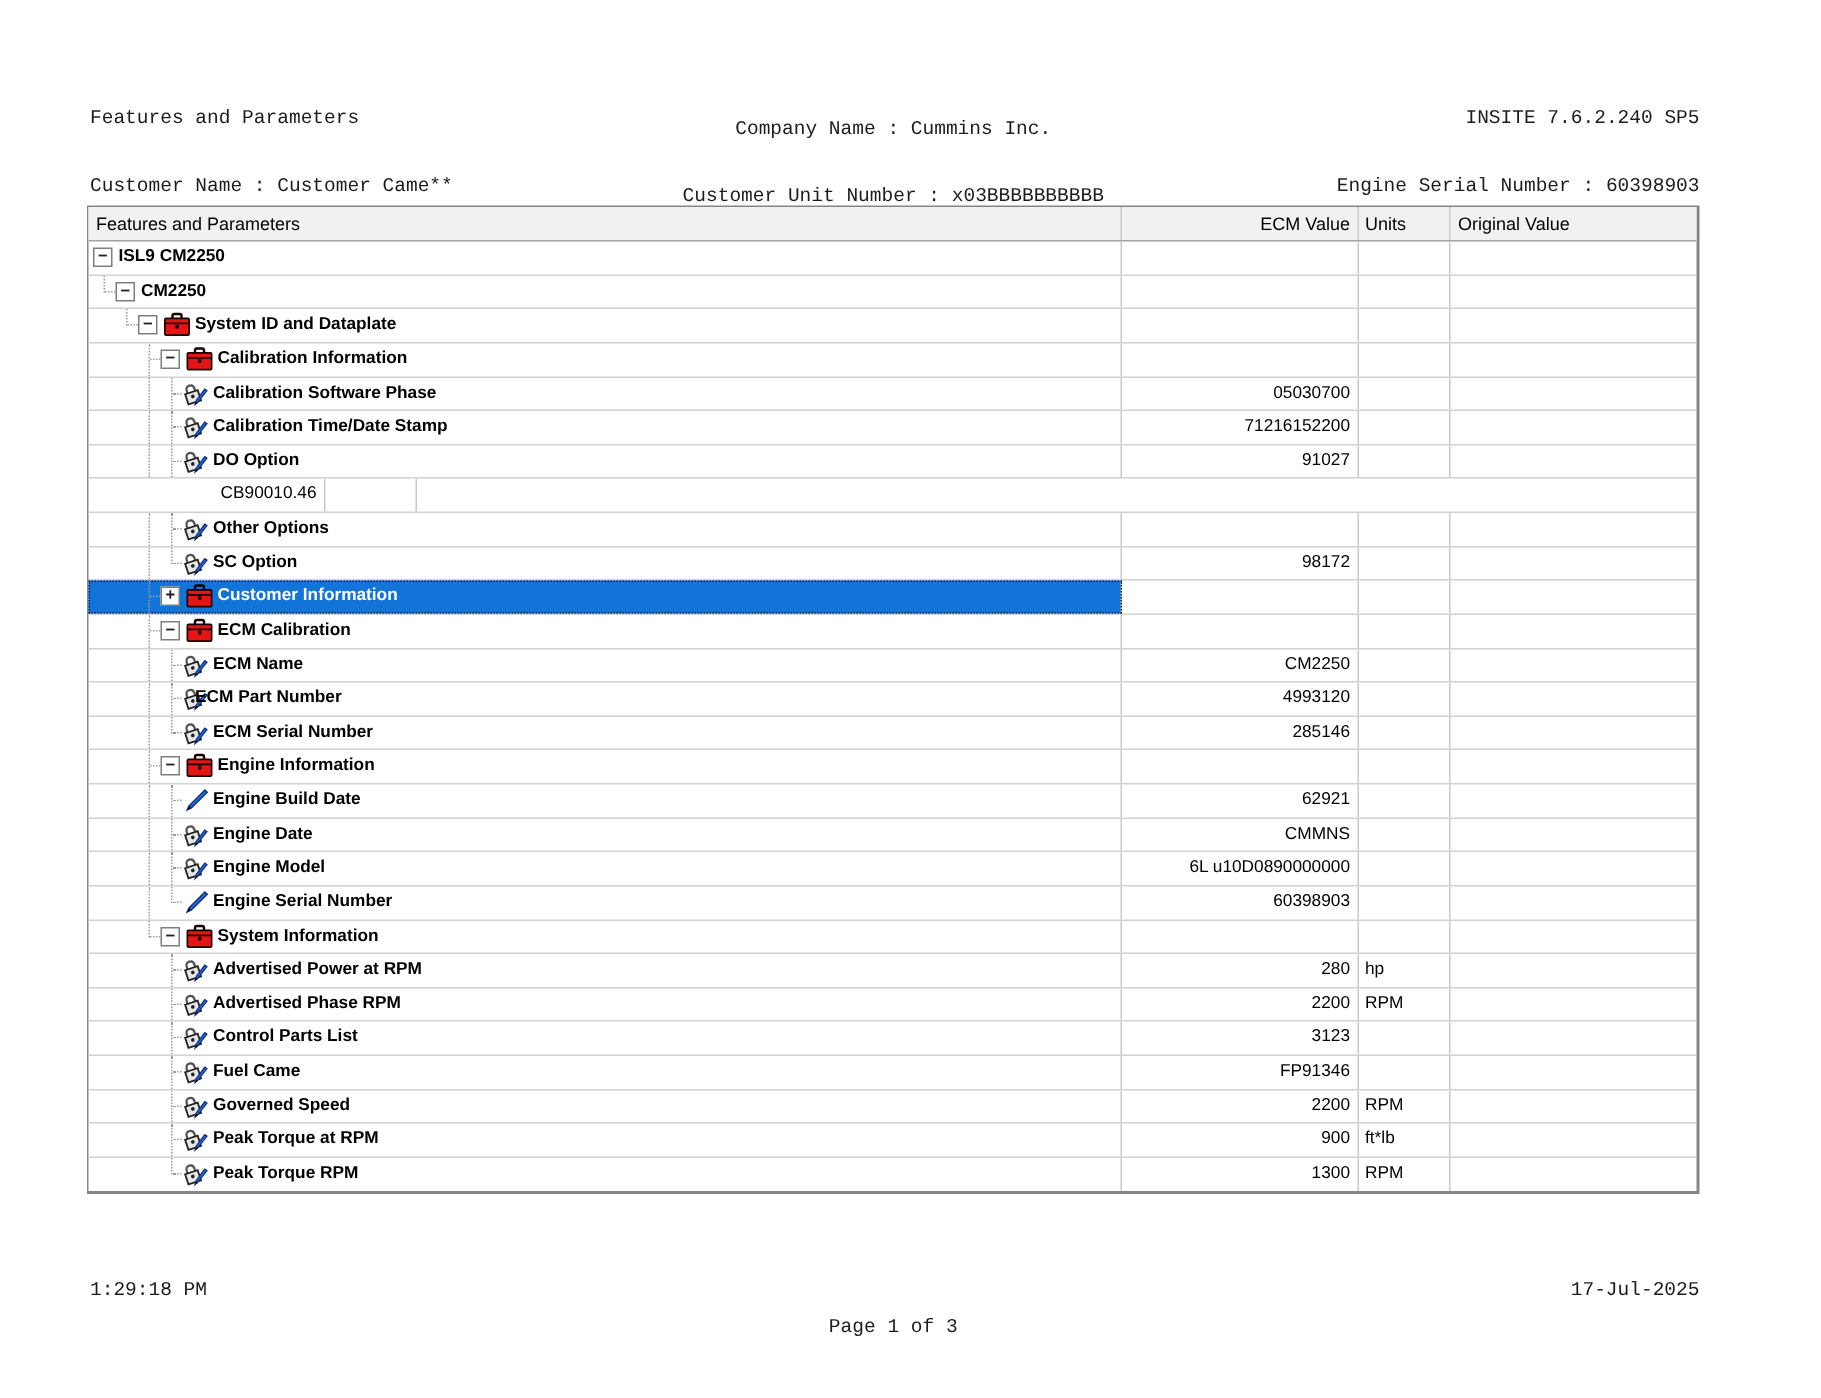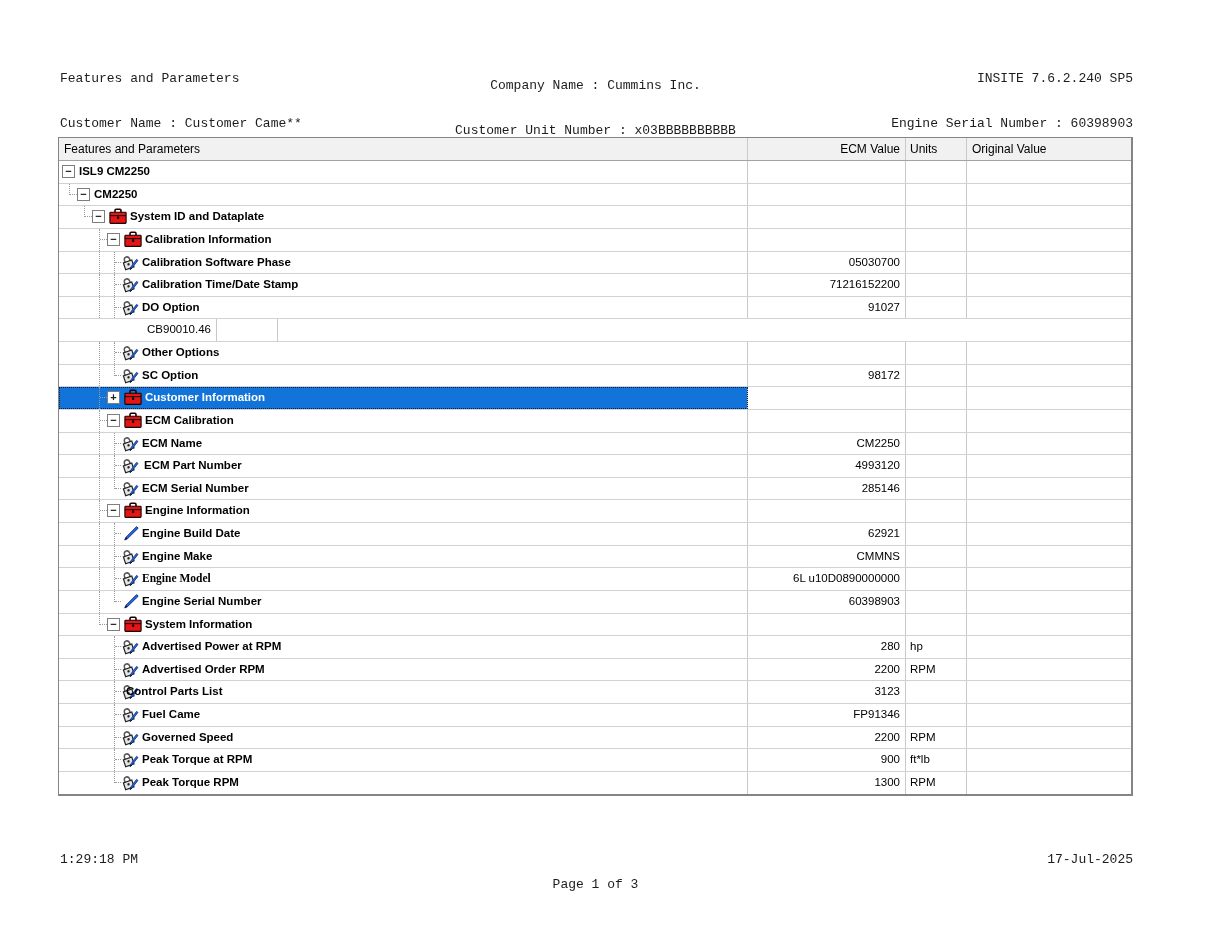--- a/index.html
+++ b/index.html
@@ -321,21 +321,21 @@
             <svg width="18" height="17" viewBox="0 0 18 17">
               <g transform="rotate(-18 7 9)">
                 <path d="M4.4 8 V5.8 Q4.4 2.8 7.1 2.8 Q9.8 2.8 9.8 5.8 V8" fill="none" stroke="#555" stroke-width="1.5"></path>
                 <rect x="2.7" y="7.4" width="8.8" height="7.2" fill="#e6e6e6" stroke="#222" stroke-width="1.2"></rect>
                 <circle cx="7.1" cy="10.4" r="1.2" fill="#222"></circle>
               </g>
               <path d="M17 6.4 L11.2 13.8 L9 15.8 L9.8 13 L15.5 5.4 Z" fill="#2268e0" stroke="#0d2f7d" stroke-width="0.8"></path>
               <path d="M10 13.6 L9 15.8 L11.2 14.5 Z" fill="#111"></path>
             </svg>
           </span>
-          <span class="row-label" style="left: 85px;">ECM Part Number</span>
+          <span class="row-label" style="left: 71px;">ECM Part Number</span>
         </div>
         <div class="cell c2 val">4993120</div>
         <div class="cell c3 val"></div>
         <div class="cell c4 val"></div>
       </div>
       <div class="tr">
         <div class="cell c1">
           <div class="vline" style="left: 40px;"></div>
           <div class="vline half" style="left: 55px;"></div>
           <div class="stub" style="left: 56px; width: 6px;"></div>
@@ -401,21 +401,21 @@
             <svg width="18" height="17" viewBox="0 0 18 17">
               <g transform="rotate(-18 7 9)">
                 <path d="M4.4 8 V5.8 Q4.4 2.8 7.1 2.8 Q9.8 2.8 9.8 5.8 V8" fill="none" stroke="#555" stroke-width="1.5"></path>
                 <rect x="2.7" y="7.4" width="8.8" height="7.2" fill="#e6e6e6" stroke="#222" stroke-width="1.2"></rect>
                 <circle cx="7.1" cy="10.4" r="1.2" fill="#222"></circle>
               </g>
               <path d="M17 6.4 L11.2 13.8 L9 15.8 L9.8 13 L15.5 5.4 Z" fill="#2268e0" stroke="#0d2f7d" stroke-width="0.8"></path>
               <path d="M10 13.6 L9 15.8 L11.2 14.5 Z" fill="#111"></path>
             </svg>
           </span>
-          <span class="row-label" style="left: 83px;">Engine Make</span>
+          <span class="row-label" style="left: 83px;">Engine Date</span>
         </div>
         <div class="cell c2 val">CMMNS</div>
         <div class="cell c3 val"></div>
         <div class="cell c4 val"></div>
       </div>
       <div class="tr">
         <div class="cell c1">
           <div class="vline" style="left: 40px;"></div>
           <div class="vline" style="left: 55px;"></div>
           <div class="stub" style="left: 56px; width: 6px;"></div>
@@ -423,21 +423,21 @@
             <svg width="18" height="17" viewBox="0 0 18 17">
               <g transform="rotate(-18 7 9)">
                 <path d="M4.4 8 V5.8 Q4.4 2.8 7.1 2.8 Q9.8 2.8 9.8 5.8 V8" fill="none" stroke="#555" stroke-width="1.5"></path>
                 <rect x="2.7" y="7.4" width="8.8" height="7.2" fill="#e6e6e6" stroke="#222" stroke-width="1.2"></rect>
                 <circle cx="7.1" cy="10.4" r="1.2" fill="#222"></circle>
               </g>
               <path d="M17 6.4 L11.2 13.8 L9 15.8 L9.8 13 L15.5 5.4 Z" fill="#2268e0" stroke="#0d2f7d" stroke-width="0.8"></path>
               <path d="M10 13.6 L9 15.8 L11.2 14.5 Z" fill="#111"></path>
             </svg>
           </span>
-          <span class="row-label" style="left: 83px; font-family: Liberation Serif, serif;">Engine Model</span>
+          <span class="row-label" style="left: 83px;">Engine Model</span>
         </div>
         <div class="cell c2 val">6L u10D0890000000</div>
         <div class="cell c3 val"></div>
         <div class="cell c4 val"></div>
       </div>
       <div class="tr">
         <div class="cell c1">
           <div class="vline" style="left: 40px;"></div>
           <div class="vline half" style="left: 55px;"></div>
           <div class="stub" style="left: 56px; width: 6px;"></div>
@@ -501,42 +501,42 @@
             <svg width="18" height="17" viewBox="0 0 18 17">
               <g transform="rotate(-18 7 9)">
                 <path d="M4.4 8 V5.8 Q4.4 2.8 7.1 2.8 Q9.8 2.8 9.8 5.8 V8" fill="none" stroke="#555" stroke-width="1.5"></path>
                 <rect x="2.7" y="7.4" width="8.8" height="7.2" fill="#e6e6e6" stroke="#222" stroke-width="1.2"></rect>
                 <circle cx="7.1" cy="10.4" r="1.2" fill="#222"></circle>
               </g>
               <path d="M17 6.4 L11.2 13.8 L9 15.8 L9.8 13 L15.5 5.4 Z" fill="#2268e0" stroke="#0d2f7d" stroke-width="0.8"></path>
               <path d="M10 13.6 L9 15.8 L11.2 14.5 Z" fill="#111"></path>
             </svg>
           </span>
-          <span class="row-label" style="left: 83px;">Advertised Order RPM</span>
+          <span class="row-label" style="left: 83px;">Advertised Phase RPM</span>
         </div>
         <div class="cell c2 val">2200</div>
         <div class="cell c3 val">RPM</div>
         <div class="cell c4 val"></div>
       </div>
       <div class="tr">
         <div class="cell c1">
           <div class="vline" style="left: 55px;"></div>
           <div class="stub" style="left: 56px; width: 6px;"></div>
           <span class="ticon" style="left: 62px;">
             <svg width="18" height="17" viewBox="0 0 18 17">
               <g transform="rotate(-18 7 9)">
                 <path d="M4.4 8 V5.8 Q4.4 2.8 7.1 2.8 Q9.8 2.8 9.8 5.8 V8" fill="none" stroke="#555" stroke-width="1.5"></path>
                 <rect x="2.7" y="7.4" width="8.8" height="7.2" fill="#e6e6e6" stroke="#222" stroke-width="1.2"></rect>
                 <circle cx="7.1" cy="10.4" r="1.2" fill="#222"></circle>
               </g>
               <path d="M17 6.4 L11.2 13.8 L9 15.8 L9.8 13 L15.5 5.4 Z" fill="#2268e0" stroke="#0d2f7d" stroke-width="0.8"></path>
               <path d="M10 13.6 L9 15.8 L11.2 14.5 Z" fill="#111"></path>
             </svg>
           </span>
-          <span class="row-label" style="left: 67px;">Control Parts List</span>
+          <span class="row-label" style="left: 83px;">Control Parts List</span>
         </div>
         <div class="cell c2 val">3123</div>
         <div class="cell c3 val"></div>
         <div class="cell c4 val"></div>
       </div>
       <div class="tr">
         <div class="cell c1">
           <div class="vline" style="left: 55px;"></div>
           <div class="stub" style="left: 56px; width: 6px;"></div>
           <span class="ticon" style="left: 62px;">

